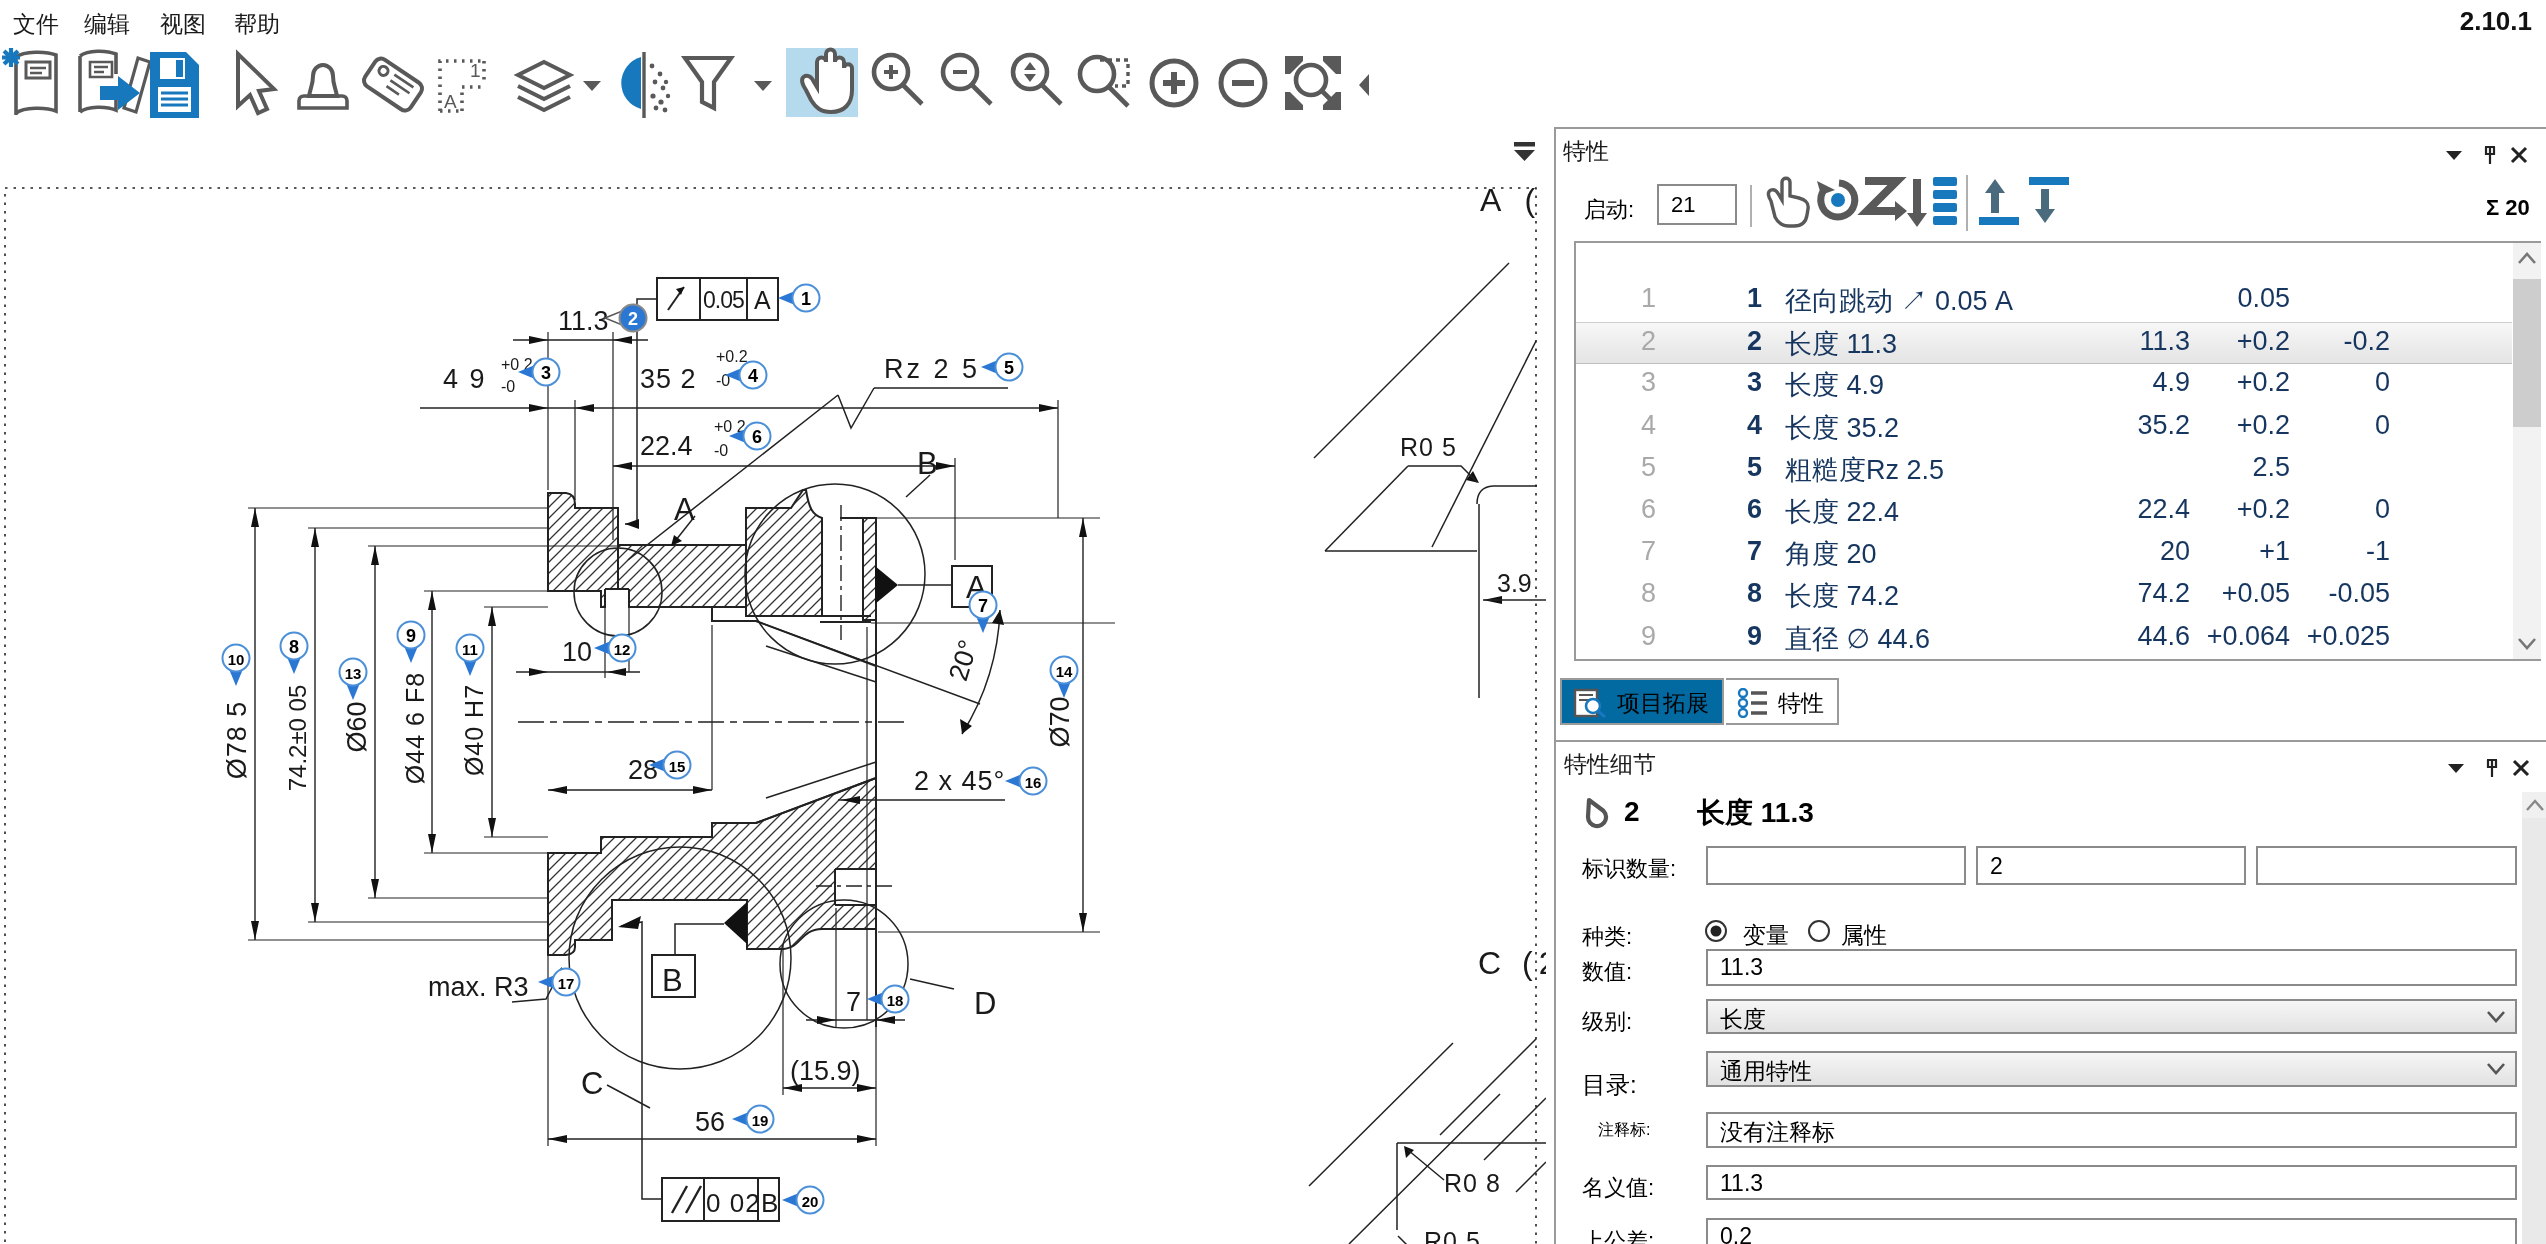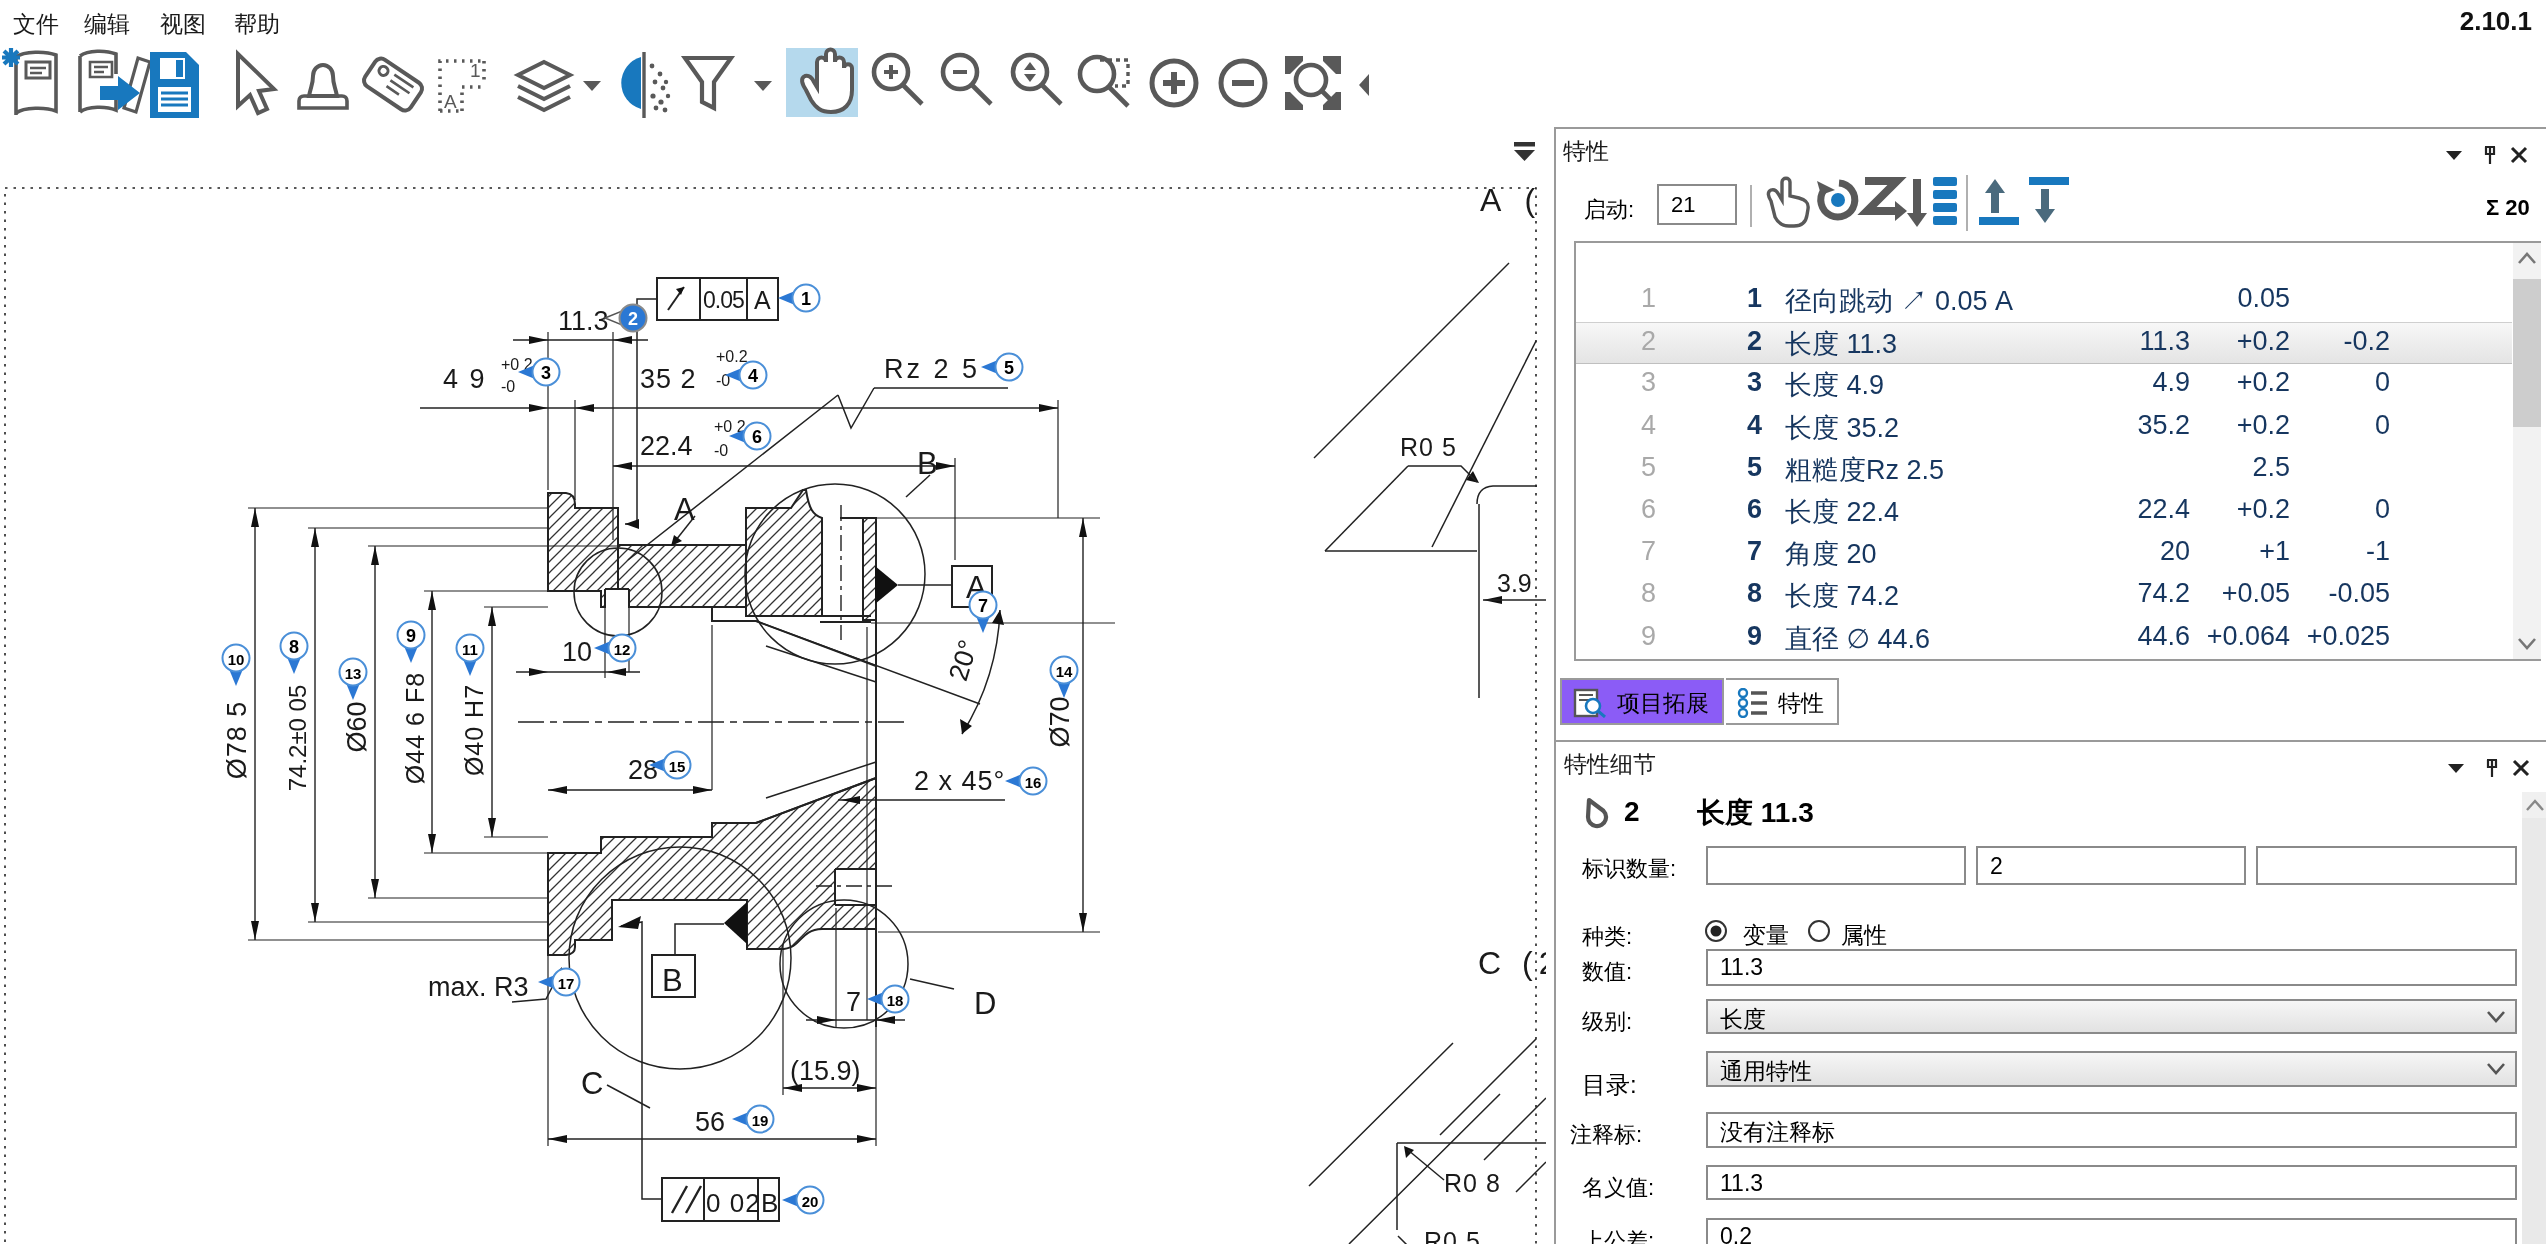--- a/index.html
+++ b/index.html
@@ -541,21 +541,21 @@
       <div class="abs" style="left:0px;top:36px;width:28px;height:148px;background:#cdcdcd"></div>
       <svg class="abs" style="left:4px;top:8px" width="20" height="14">
           <path d="M2,12 l8,-9 8,9" stroke="#777" stroke-width="2.6" fill="none"></path>
         </svg>
       <svg class="abs" style="left:4px;top:394px" width="20" height="14">
           <path d="M2,2 l8,9 8,-9" stroke="#777" stroke-width="2.6" fill="none"></path>
         </svg>
     </div>
   </div>
 
-  <div class="abs" style="left:4px;top:549px;width:164px;height:47px;background:#8b5cf6;border:2px solid #9a9a9a">
+  <div class="abs" style="left:4px;top:549px;width:164px;height:47px;background:#0369a1;border:2px solid #9a9a9a">
     <svg class="abs" style="left:11px;top:8px" width="34" height="30" viewBox="0 0 34 30">
       <rect x="2" y="2" width="22" height="26" fill="#fff" stroke="#555" stroke-width="2.4"></rect>
       <path d="M6,7 h14 M6,12 h14" stroke="#555" stroke-width="2"></path>
       <circle cx="20" cy="18" r="7" fill="#fff" stroke="#1878be" stroke-width="2.6"></circle>
       <path d="M25,23 l7,6" stroke="#1878be" stroke-width="3"></path>
     </svg>
     <span class="abs" style="left:55px;top:8px;font-size:23px">项目拓展</span>
   </div>
   <div class="abs" style="left:170px;top:549px;width:113px;height:47px;background:#fff;border:2px solid #9a9a9a;border-left:none">
     <svg class="abs" style="left:10px;top:8px" width="34" height="30" viewBox="0 0 34 30">
@@ -598,21 +598,21 @@
         <div class="abs" style="left:26px;top:265px;font-size:22px">级别:</div>
         <div class="abs" style="left:150px;top:257px;width:811px;height:35px;border:2px solid #8a8a8a;background:linear-gradient(#f6f6f6,#e2e2e2);font-size:23px;padding:3px 0 0 12px">长度</div>
         <svg class="abs" style="left:930px;top:267px" width="20" height="16">
           <path d="M2,3 l8,9 8,-9" stroke="#555" stroke-width="2.6" fill="none"></path>
         </svg>
         <div class="abs" style="left:26px;top:327px;font-size:24px">目录:</div>
         <div class="abs" style="left:150px;top:309px;width:811px;height:36px;border:2px solid #8a8a8a;background:linear-gradient(#f6f6f6,#e2e2e2);font-size:23px;padding:3px 0 0 12px">通用特性</div>
         <svg class="abs" style="left:930px;top:319px" width="20" height="16">
           <path d="M2,3 l8,9 8,-9" stroke="#555" stroke-width="2.6" fill="none"></path>
         </svg>
-        <div class="abs" style="left:14px;top:378px;font-size:22px">注释标:</div>
+        <div class="abs" style="left:42px;top:378px;font-size:16px">注释标:</div>
         <div class="abs" style="left:150px;top:370px;width:811px;height:36px;border:2px solid #8a8a8a;font-size:23px;padding:3px 0 0 12px">没有注释标</div>
         <div class="abs" style="left:26px;top:431px;font-size:22px">名义值:</div>
         <div class="abs" style="left:150px;top:423px;width:811px;height:35px;border:2px solid #8a8a8a;font-size:23px;padding:3px 0 0 12px">11.3</div>
         <div class="abs" style="left:26px;top:484px;font-size:22px">上公差:</div>
         <div class="abs" style="left:150px;top:476px;width:811px;height:36px;border:2px solid #8a8a8a;font-size:23px;padding:3px 0 0 12px">0.2</div>
       </div>
     <div class="abs" style="left:966px;top:50px;width:26px;height:456px;background:#f0f0f0">
       <svg class="abs" style="left:3px;top:6px" width="20" height="14">
           <path d="M2,12 l8,-9 8,9" stroke="#888" stroke-width="2.4" fill="none"></path>
         </svg>

